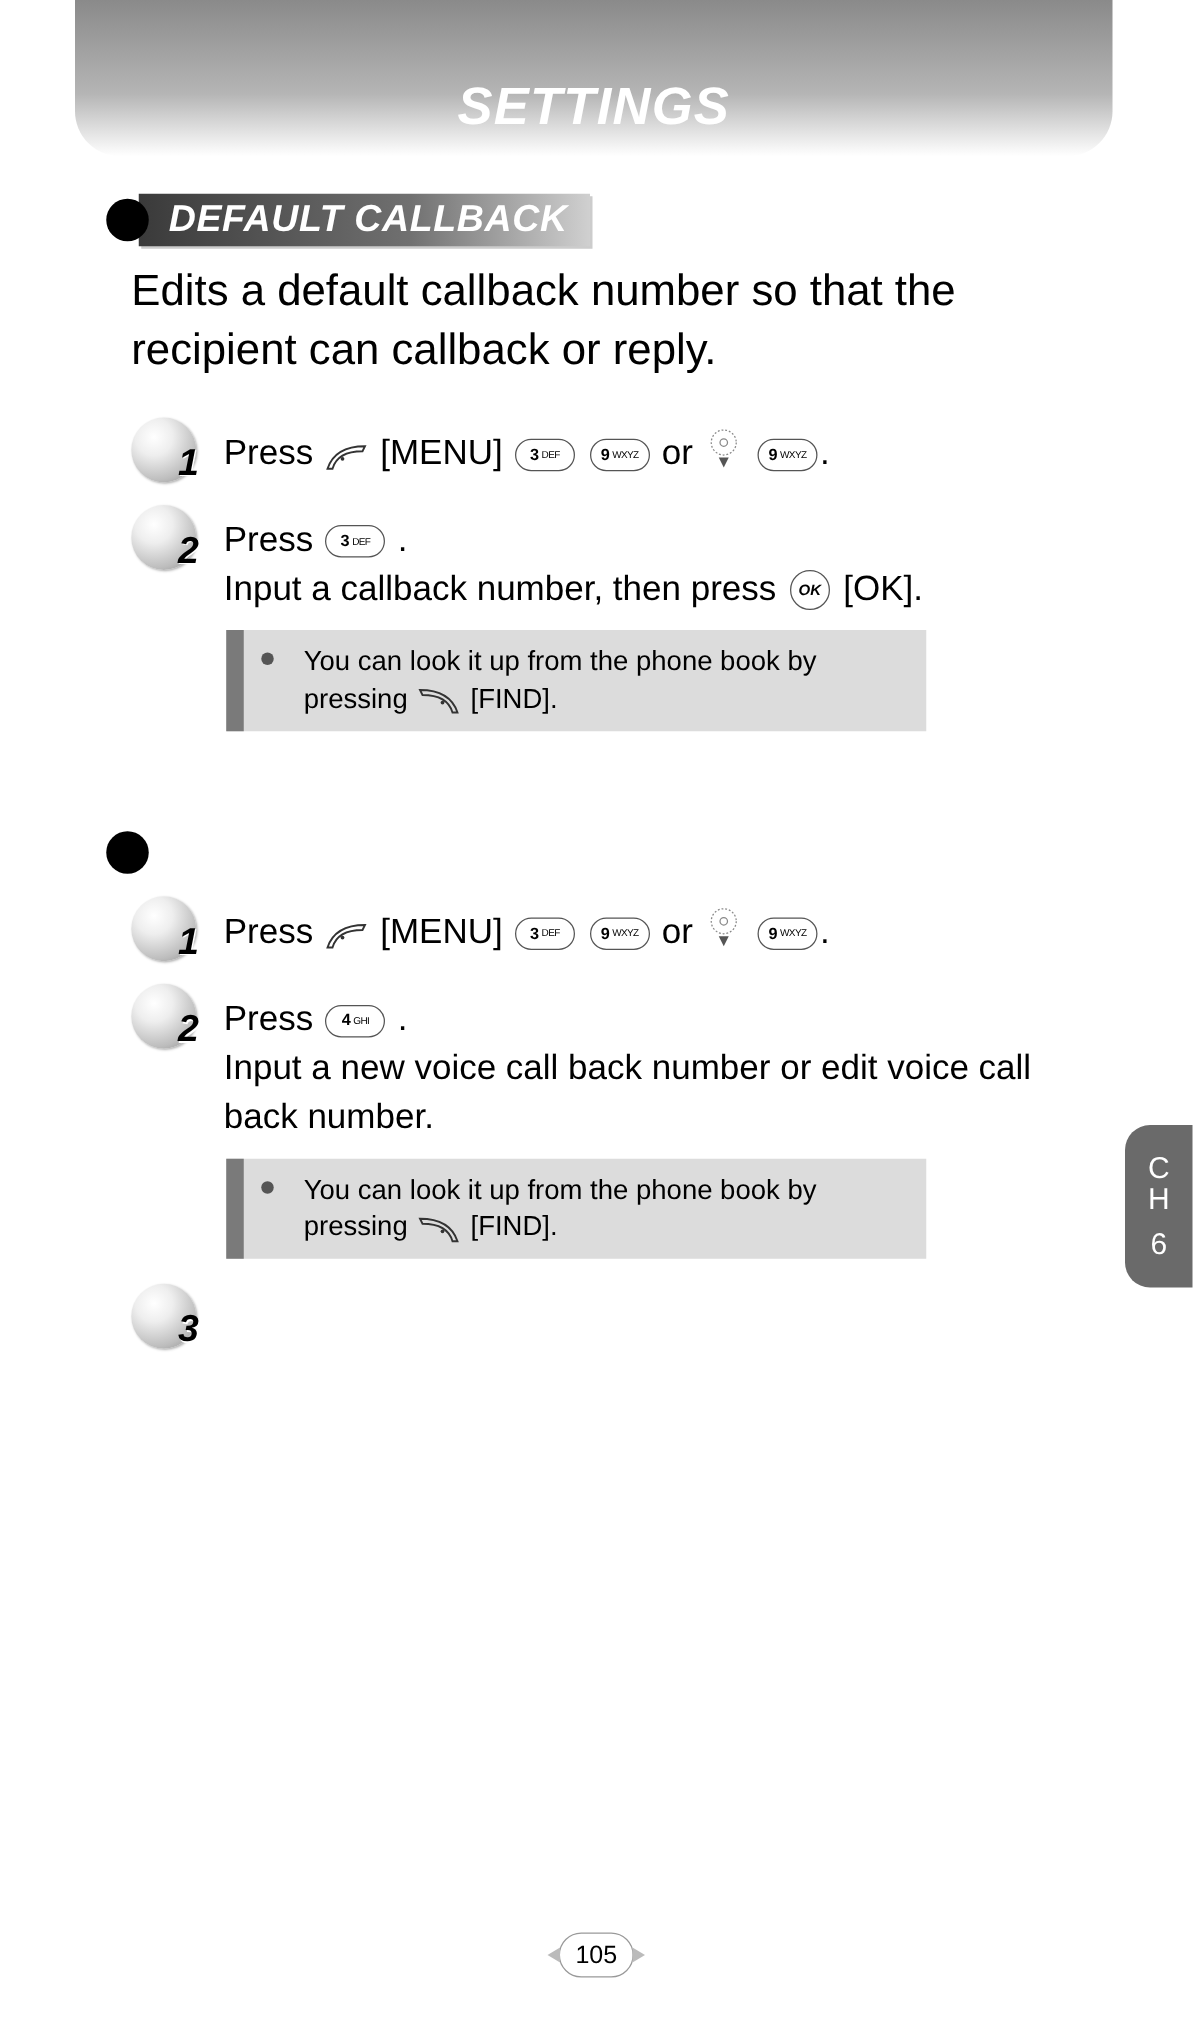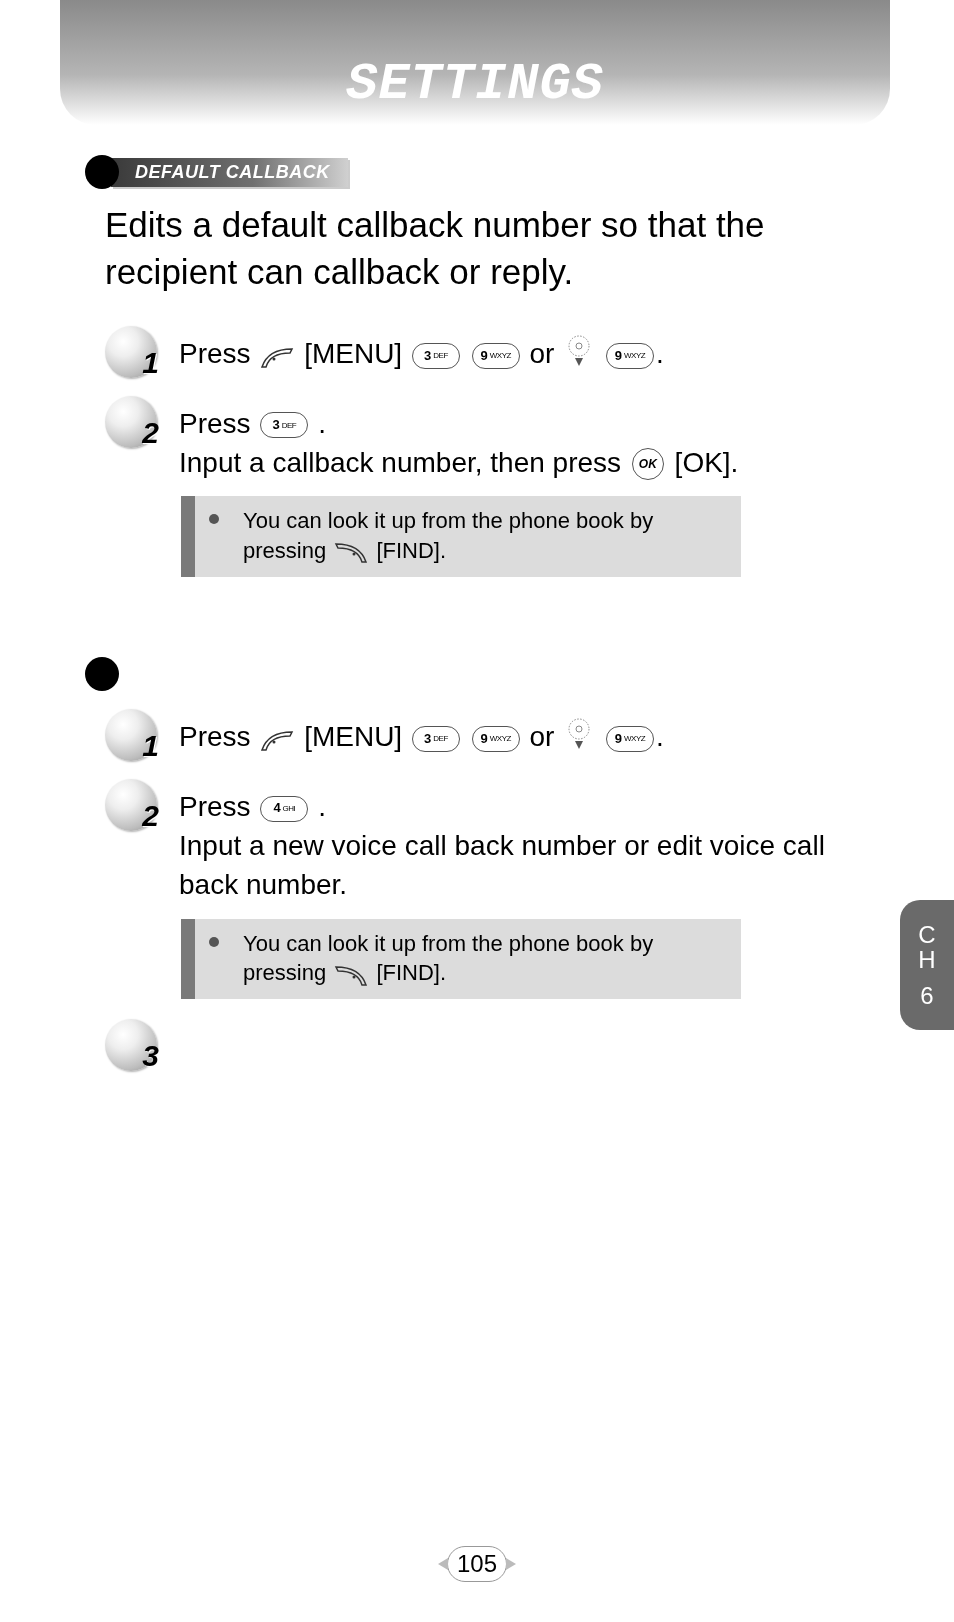--- a/index.html
+++ b/index.html
@@ -14,27 +14,26 @@
       position: absolute;
       left: 60px; top: 0;
       width: 830px; height: 125px;
       background: linear-gradient(to bottom, #8a8a8a 0%, #b5b5b5 60%, #ffffff 100%);
       border-radius: 0 0 36px 36px;
       display: flex;
       align-items: center;
       justify-content: center;
     }
     .header-title {
-      font-size: 52px;
+      font-size: 42px;
       font-weight: bold;
       color: #fff;
       font-style: italic;
       letter-spacing: 1px;
       margin-top: 44px;
-      font-family: Liberation Mono, monospace;
     }
     .content {
       position: absolute;
       left: 85px; top: 155px;
       width: 780px;
     }
     .section-header {
       display: flex;
       align-items: center;
       margin-bottom: 12px;
@@ -45,21 +44,21 @@
       border-radius: 50%;
       margin-right: -8px;
       z-index: 2;
       position: relative;
     }
     .section-label {
       background: linear-gradient(to right, #3a3a3a 0%, #707070 60%, #d0d0d0 100%);
       color: #fff;
       font-weight: bold;
       font-style: italic;
-      font-size: 18px;
+      font-size: 30px;
       padding: 4px 18px 4px 24px;
       letter-spacing: 0.5px;
       position: relative;
       box-shadow: 2px 2px 0 #ccc;
     }
     .intro-text {
       font-size: 35px;
       line-height: 1.35;
       margin: 10px 0 30px 20px;
     }
@@ -182,21 +181,21 @@
       display: flex;
       justify-content: center;
     }
     .page-num {
       width: 60px; height: 36px;
       border: 1px solid #999;
       border-radius: 18px;
       display: flex;
       align-items: center;
       justify-content: center;
-      font-size: 24px;
+      font-size: 20px;
       position: relative;
     }
     .page-num::before, .page-num::after {
       content: "";
       position: absolute;
       top: 50%;
       width: 0; height: 0;
       border-top: 6px solid transparent;
       border-bottom: 6px solid transparent;
       transform: translateY(-50%);

